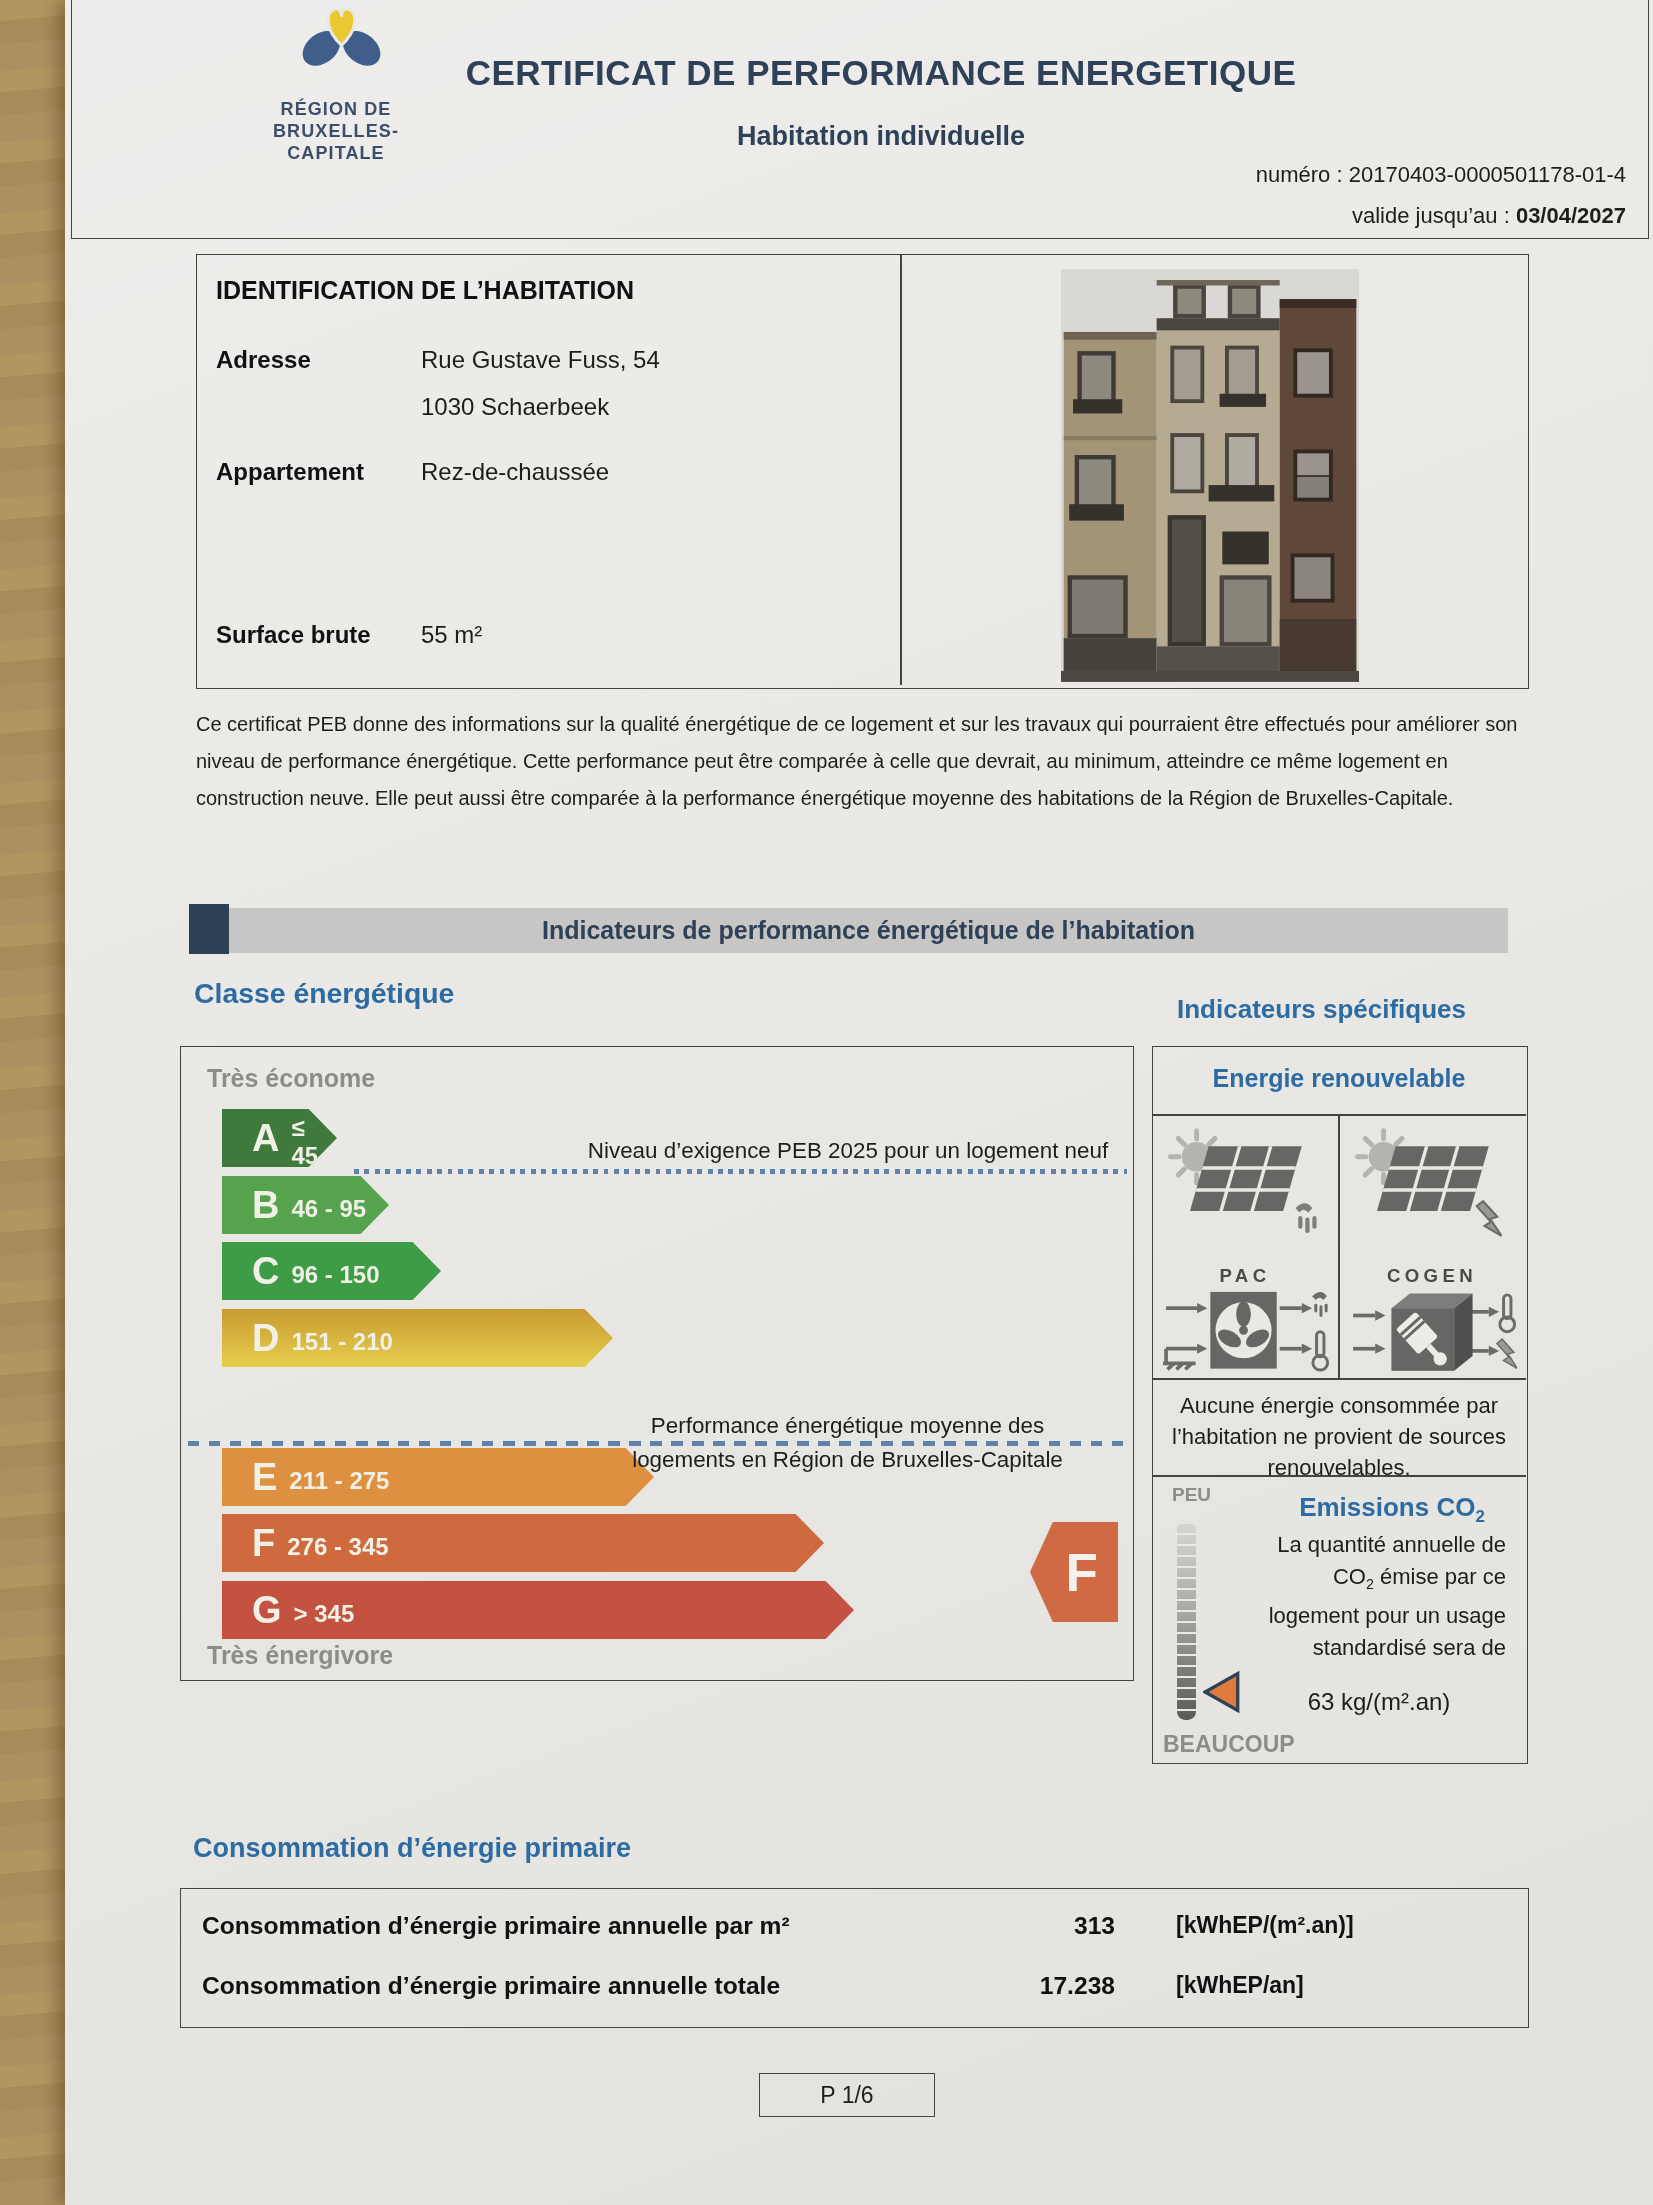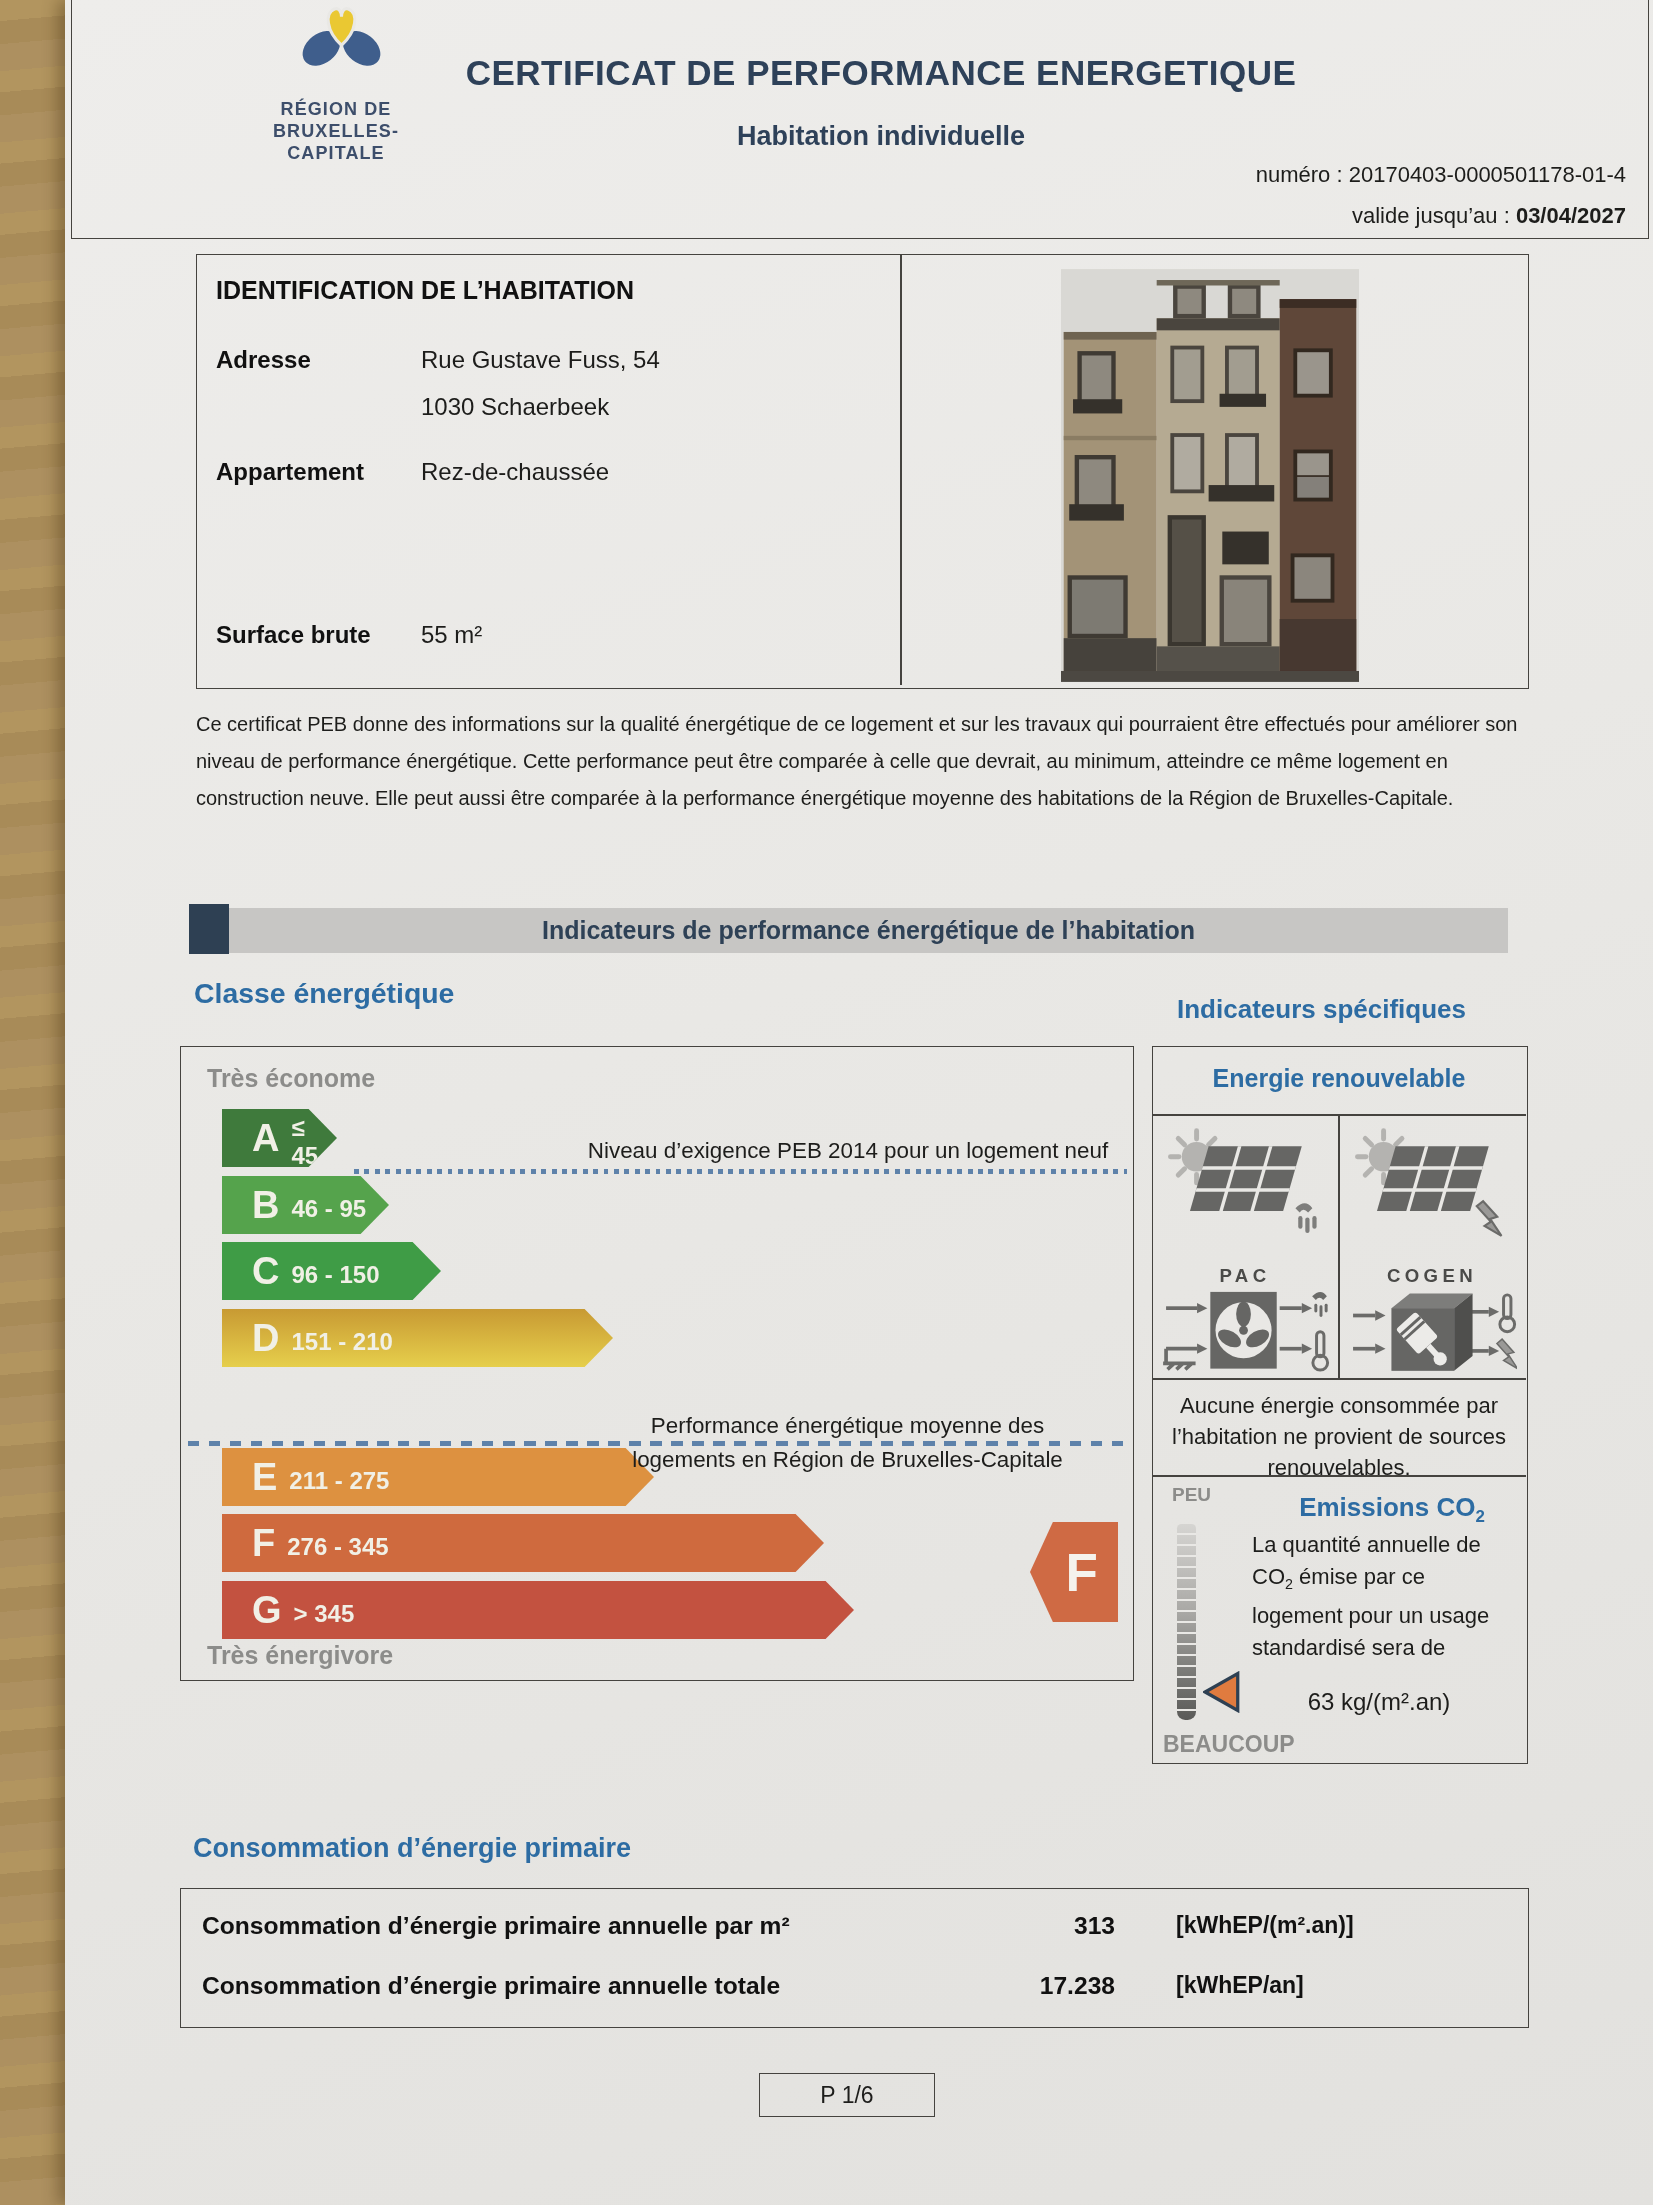--- a/index.html
+++ b/index.html
@@ -63,21 +63,21 @@
   .vdiv-icons{left:1338px;top:1114px;width:1.6px;height:266px;background:#45433f;}
   .pac-label,.cogen-label{width:184px;text-align:center;font-size:18.6px;font-weight:bold;color:#4a4a48;letter-spacing:4.4px;}
   .renew-note{left:1165px;top:1390px;width:348px;text-align:center;font-size:22px;line-height:31px;color:#1d1d1b;}
   .peu{left:1172px;top:1484px;font-size:19px;}
   .beaucoup{left:1163px;top:1731px;font-size:23px;}
   .co2-title{left:1269px;top:1492px;width:246px;text-align:center;font-size:26px;}
   .gauge{left:1177px;top:1524px;width:18.6px;height:196px;border-radius:4.4px 4.4px 8.2px 8.2px;
     background:linear-gradient(180deg,#d6d5d2 0%,#a9a8a5 45%,#7b7b78 75%,#5a5a58 100%);}
   .gauge:after{content:"";position:absolute;left:0;top:0;width:100%;height:100%;
     background:repeating-linear-gradient(180deg,transparent 0 9.3px,#e9e8e5 9.3px 11px);}
-  .co2-text{left:1252px;top:1529px;width:254px;text-align:left;font-size:22px;line-height:32px;color:#1d1d1b;}
+  .co2-text{left:1252px;top:1529px;width:254px;text-align:right;font-size:22px;line-height:32px;color:#1d1d1b;}
   .co2-value{left:1252px;top:1688px;width:254px;text-align:center;font-size:24px;color:#1d1d1b;}
   sub{font-size:65%;}
 
   
   .cons-head{left:193px;top:1833px;font-size:27px;}
   .cons-box{left:180px;top:1888px;width:1347px;height:138px;border:1.6px solid #45433f;}
   .cons-label{font-size:24.6px;font-weight:bold;color:#111;}
   .cons-value{width:98px;text-align:right;font-size:24.6px;font-weight:bold;color:#111;}
   .cons-unit{font-size:23px;font-weight:bold;color:#111;}
 
@@ -212,21 +212,21 @@
         <span class="eletter">F</span>
         <span class="erange">276 - 345</span>
       </div>
       <div class="ebar" style="top: 472px; width: 632px; background: rgb(195, 82, 64);">
         <span class="eletter">G</span>
         <span class="erange">&gt; 345</span>
       </div>
     </div>
   <div class="abs gray-h tres-energivore">Très énergivore</div>
 
-  <div class="abs ann1">Niveau d’exigence PEB 2014 pour un logement neuf</div>
+  <div class="abs ann1">Niveau d’exigence PEB 2025 pour un logement neuf</div>
   <div class="abs ann-line-dotted"></div>
   <div class="abs ann-line-dashed"></div>
   <div class="abs ann2">Performance énergétique moyenne des logements en Région de Bruxelles-Capitale</div>
 
   <div class="abs f-badge" id="current-class-badge" style="background: rgb(207, 106, 68);">
     <span>F</span>
   </div>
 
   <div class="abs spec-box"></div>
   <div class="abs blue-h renew-title">Energie renouvelable</div>

